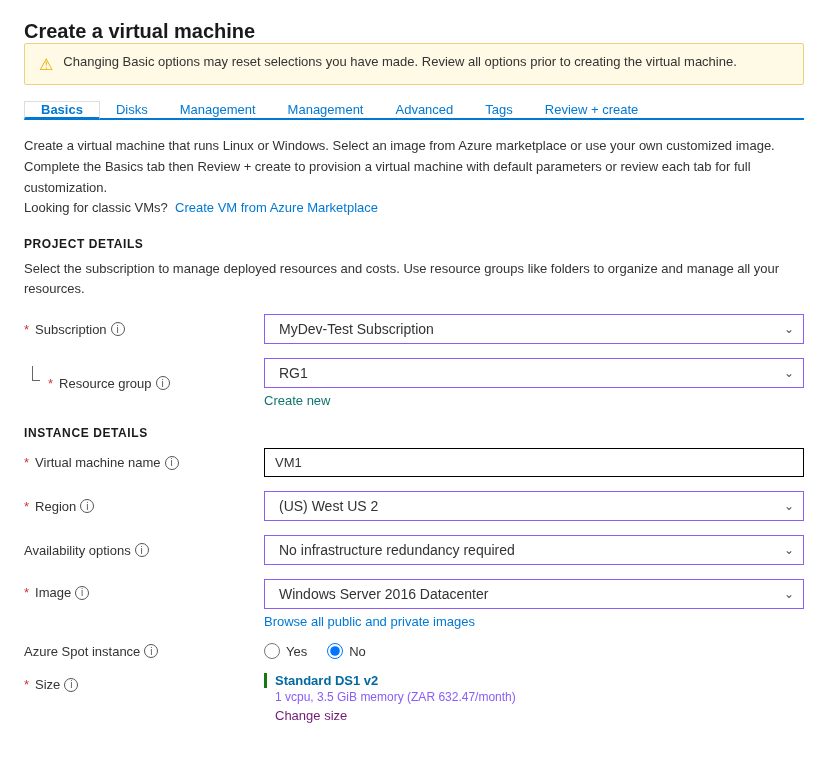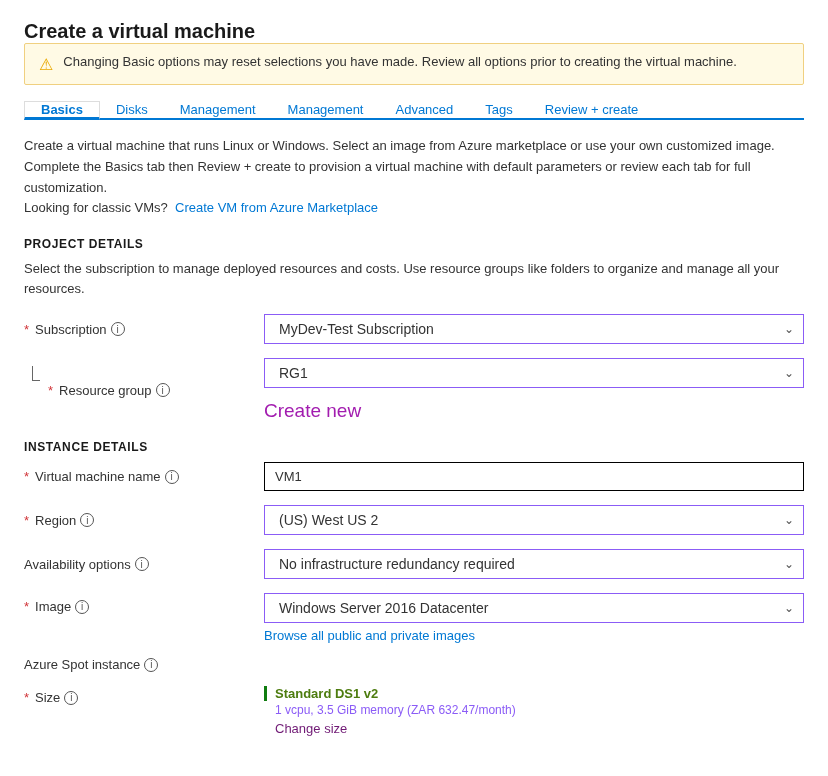--- a/index.html
+++ b/index.html
@@ -156,25 +156,25 @@
       color: #555;
     }
     .text-input {
       width: 100%;
       padding: 6px 10px;
       border: 1px solid #000000;
       font-size: 13px;
       color: #333;
     }
     .create-new-link {
-      color: #a21caf;
-      font-size: 19px;
+      color: #0f766e;
+      font-size: 13px;
       cursor: pointer;
       display: block;
-      margin-top: 12px;
+      margin-top: 5px;
     }
     .radio-group {
       display: flex;
       align-items: center;
       gap: 20px;
     }
     .radio-option {
       display: flex;
       align-items: center;
       gap: 6px;
@@ -187,21 +187,21 @@
       cursor: pointer;
     }
     .size-info {
       display: flex;
       flex-direction: column;
       gap: 2px;
     }
     .size-name {
       font-size: 13px;
       font-weight: 700;
-      color: #4d7c0f;
+      color: #0369a1;
       border-left: 3px solid #107c10;
       padding-left: 8px;
     }
     .size-detail {
       font-size: 12px;
       color: #8b5cf6;
       padding-left: 11px;
     }
     .size-change-link {
       color: #701a75;
@@ -363,20 +363,32 @@
     </div>
     <a class="link" style="display:block; margin-top:5px; font-size:13px;" href="#">Browse all public and private images</a>
   </div>
 </div>
 
 <div class="form-row">
   <div class="label-col">
     <span>Azure Spot instance</span>
     <span class="info-icon">i</span>
   </div>
+  <div class="value-col">
+    <div class="radio-group">
+      <label class="radio-option">
+        <input type="radio" class="radio-input" name="spotInstance" value="Yes" style="">
+        <span>Yes</span>
+      </label>
+      <label class="radio-option">
+        <input type="radio" class="radio-input" name="spotInstance" value="No" checked="" style="">
+        <span>No</span>
+      </label>
+    </div>
+  </div>
 </div>
 
 <div class="form-row top-align">
   <div class="label-col" style="padding-top:4px;">
     <span class="required">*</span>
     <span>Size</span>
     <span class="info-icon">i</span>
   </div>
   <div class="value-col">
     <div class="size-info">

